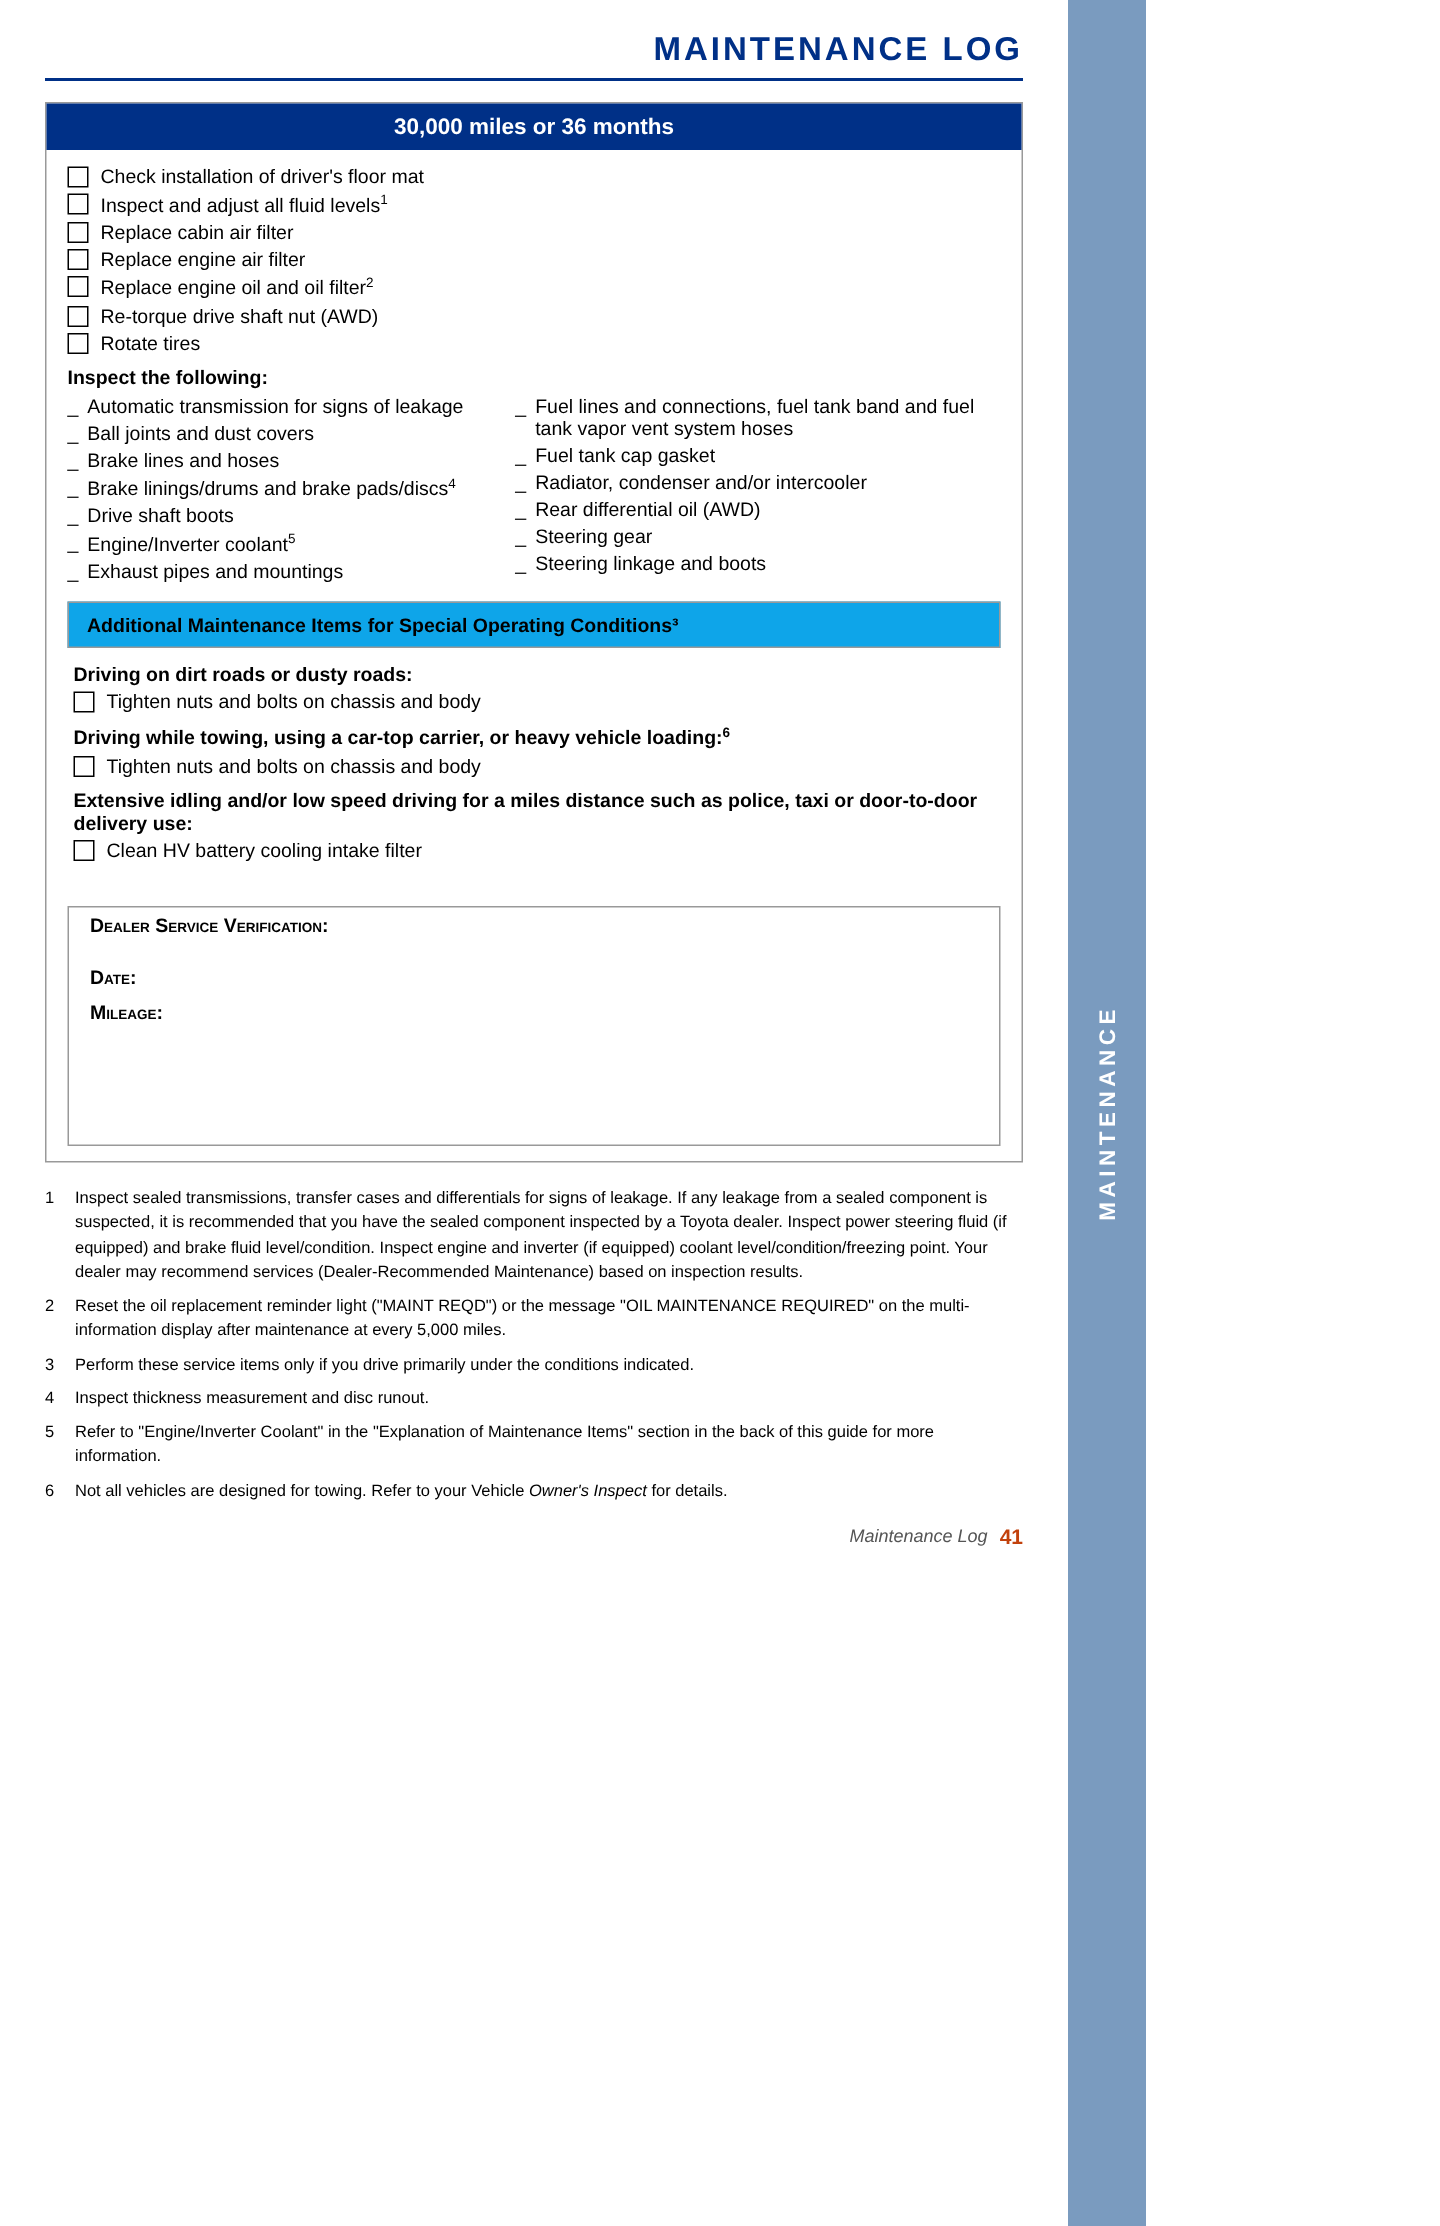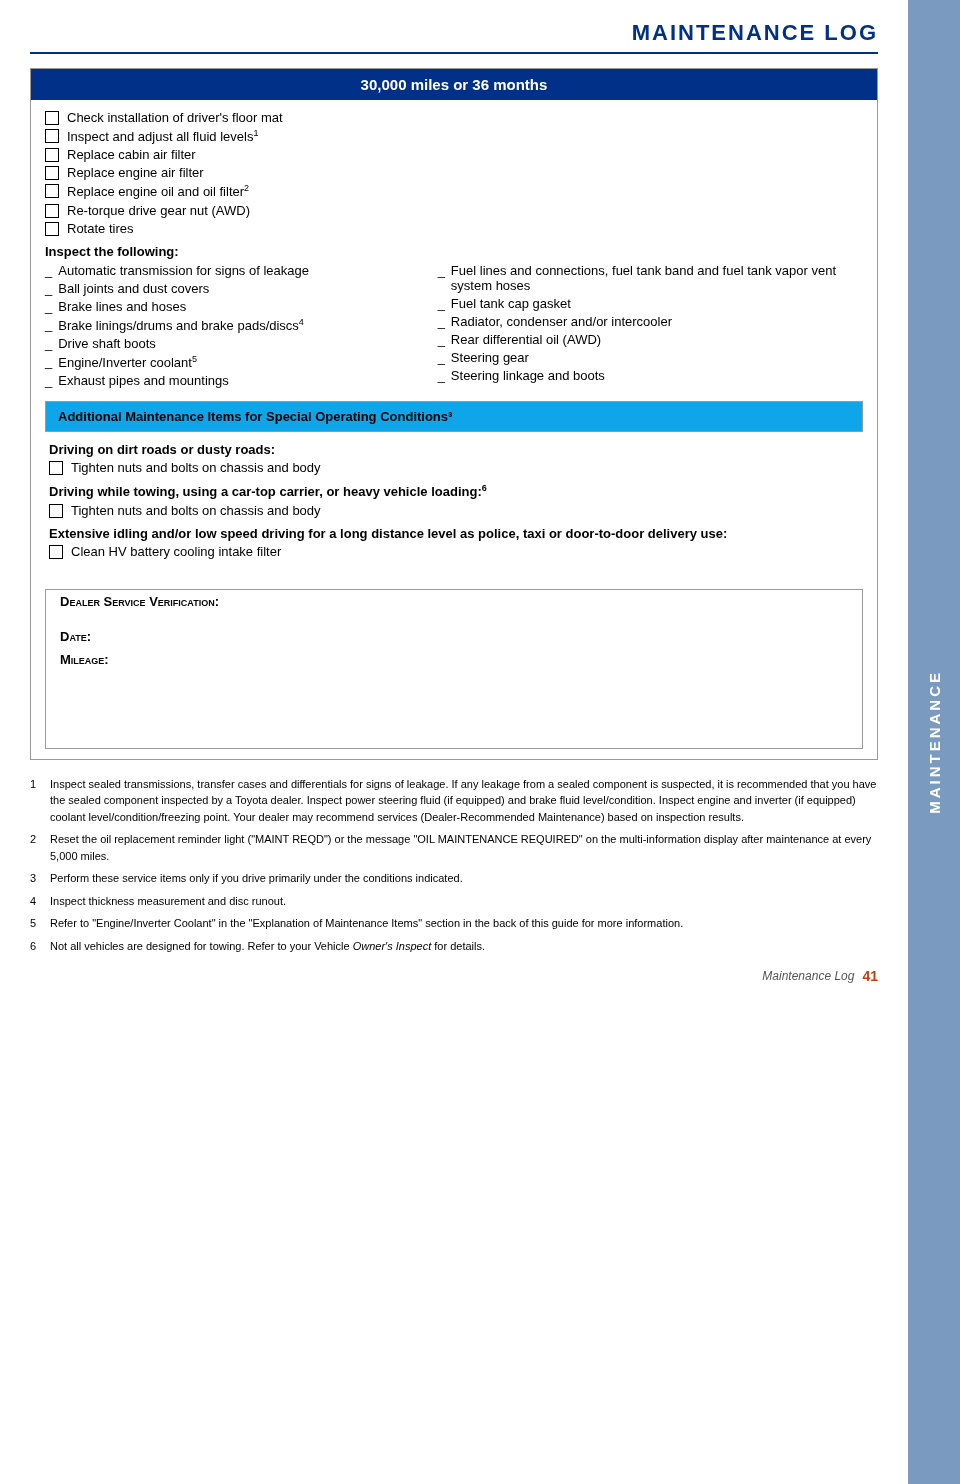--- a/index.html
+++ b/index.html
@@ -8,21 +8,21 @@
       font-size: 13px;
       background: #fff;
       color: #000;
       width: 960px;
       min-height: 1484px;
       position: relative;
     }
 
     .page-wrapper {
       display: flex;
-      width: 960px;
+      width: 764px;
       min-height: 1484px;
     }
 
     .main-content {
       flex: 1;
       padding: 20px 30px 20px 30px;
       position: relative;
     }
 
     .side-tab {
@@ -252,21 +252,21 @@
         <div class="checkbox-item">
           <span class="checkbox-icon"></span>
           <span>Replace engine air filter</span>
         </div>
         <div class="checkbox-item">
           <span class="checkbox-icon"></span>
           <span>Replace engine oil and oil filter<sup>2</sup></span>
         </div>
         <div class="checkbox-item">
           <span class="checkbox-icon"></span>
-          <span>Re-torque drive gear nut (AWD)</span>
+          <span>Re-torque drive shaft nut (AWD)</span>
         </div>
         <div class="checkbox-item">
           <span class="checkbox-icon"></span>
           <span>Rotate tires</span>
         </div>
 
         <div class="inspect-label">Inspect the following:</div>
 
         <div class="two-col">
           <div class="col-left">
@@ -335,21 +335,21 @@
           <div class="special-header">Driving on dirt roads or dusty roads:</div>
           <div class="checkbox-item">
             <span class="checkbox-icon"></span>
             <span>Tighten nuts and bolts on chassis and body</span>
           </div>
           <div class="special-header">Driving while towing, using a car-top carrier, or heavy vehicle loading:<sup>6</sup></div>
           <div class="checkbox-item">
             <span class="checkbox-icon"></span>
             <span>Tighten nuts and bolts on chassis and body</span>
           </div>
-          <div class="special-header">Extensive idling and/or low speed driving for a long distance level as police, taxi or door-to-door delivery use:</div>
+          <div class="special-header">Extensive idling and/or low speed driving for a miles distance such as police, taxi or door-to-door delivery use:</div>
           <div class="checkbox-item">
             <span class="checkbox-icon"></span>
             <span>Clean HV battery cooling intake filter</span>
           </div>
         </div>
 
         <div class="verification-box">
           <div class="verification-label">Dealer Service Verification:</div>
           <div class="date-label">Date:</div>
           <div class="mileage-label">Mileage:</div>

